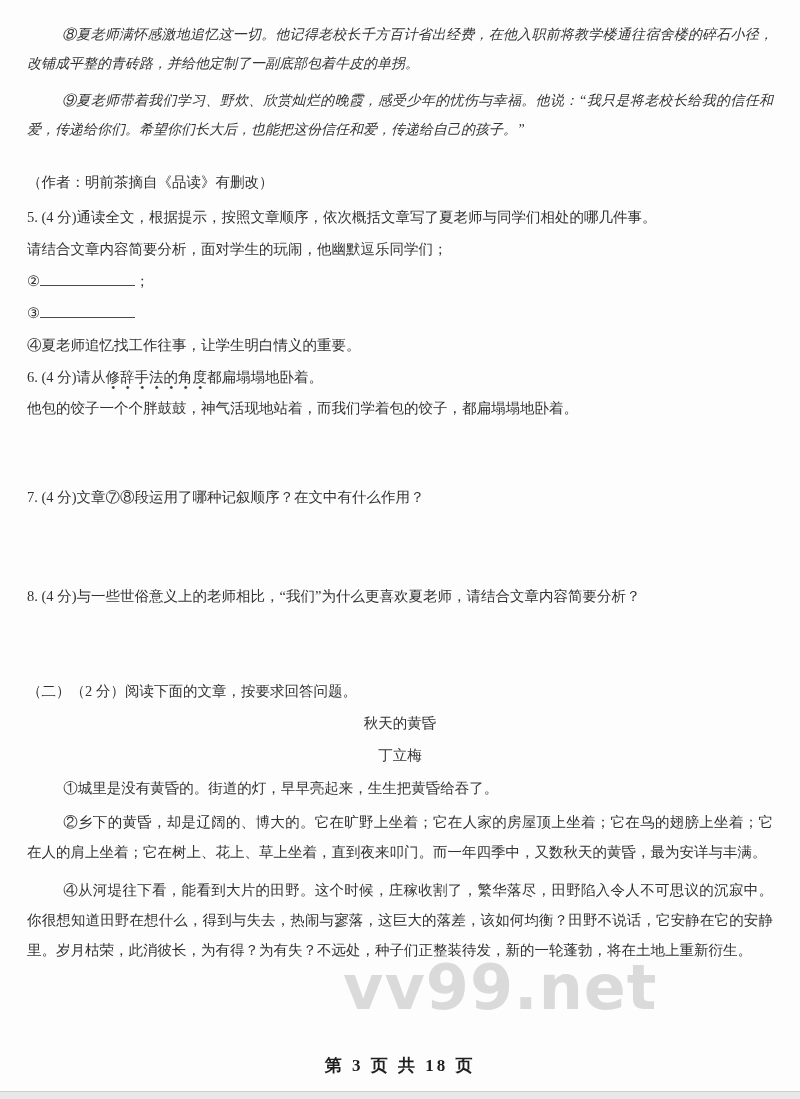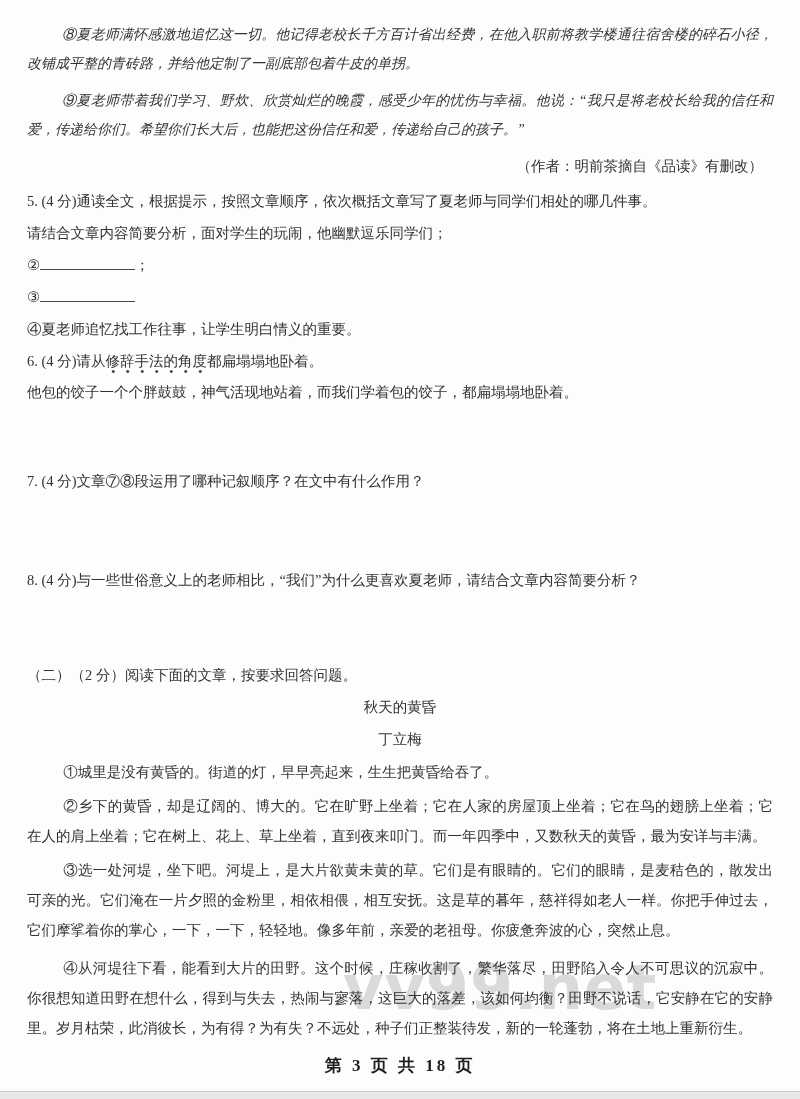--- a/index.html
+++ b/index.html
@@ -14,21 +14,21 @@
   .top-clip{position:absolute;top:0;left:0;width:100%;height:12px;overflow:hidden;z-index:2;}
   .top-inner{margin-top:-10px;line-height:20px;font-size:14.5px;white-space:nowrap;
     color:#b23a2e;padding-left:6px;letter-spacing:.5px;}
   .squig{vertical-align:-2px;margin-right:4px;}
   
   .content{position:absolute;top:0;left:27px;width:746px;z-index:1;}
   .para{font-size:14px;line-height:29px;text-align:justify;font-style:italic;}
   .indent{text-indent:2.5em;}
   .p8{margin-top:20px;}
   .p9{margin-top:8px;}
-  .attribution{font-size:14.5px;line-height:29px;text-align:right;padding-right:10px;margin-top:8px;}
+  .attribution{font-size:14.5px;line-height:29px;padding-right:10px;margin-top:24px;}
   .qline{font-size:14.5px;line-height:29px;text-align:justify;}
   .q5{margin-top:6px;}
   .qitem{margin-top:3px;}
   .q6{margin-top:3px;}
   .q6s{margin-top:2px;}
   .q7{margin-top:60px;}
   .q8{margin-top:70px;}
   .sec2{margin-top:66px;}
   .center{text-align:center;font-size:14.5px;line-height:29px;}
   .title{margin-top:3px;}
@@ -93,21 +93,20 @@
     <p class="qline sec2">（二）（2 分）阅读下面的文章，按要求回答问题。</p>
 
     <p class="center title">秋天的黄昏</p>
 
     <p class="center author">丁立梅</p>
 
     <p class="para2 indent ep1">①城里是没有黄昏的。街道的灯，早早亮起来，生生把黄昏给吞了。</p>
 
     <p class="para2 indent ep2">②乡下的黄昏，却是辽阔的、博大的。它在旷野上坐着；它在人家的房屋顶上坐着；它在鸟的翅膀上坐着；它在人的肩上坐着；它在树上、花上、草上坐着，直到夜来叩门。而一年四季中，又数秋天的黄昏，最为安详与丰满。</p>
 
-    <p class="para2 indent ep3">③选一处河堤，坐下吧。河堤上，是大片欲黄未黄的草。它们是有眼睛的。它们的眼睛，是麦秸色的，散发出可亲的光。它们淹在一片夕照的金粉里，相依相偎，相互安抚。这是草的暮年，慈祥得如老人一样。你把手伸过去，它们摩挲着你的掌心，一下，一下，轻轻地。像多年前，亲爱的老祖母。你疲惫奔波的心，突然止息。</p>
 
     <p class="para2 indent ep4">④从河堤往下看，能看到大片的田野。这个时候，庄稼收割了，繁华落尽，田野陷入令人不可思议的沉寂中。你很想知道田野在想什么，得到与失去，热闹与寥落，这巨大的落差，该如何均衡？田野不说话，它安静在它的安静里。岁月枯荣，此消彼长，为有得？为有失？不远处，种子们正整装待发，新的一轮蓬勃，将在土地上重新衍生。</p>
 
   </div>
 
   <div class="footer">第 3 页 共 18 页</div>
 
   <div class="page-edge"></div>
 
 </div>

